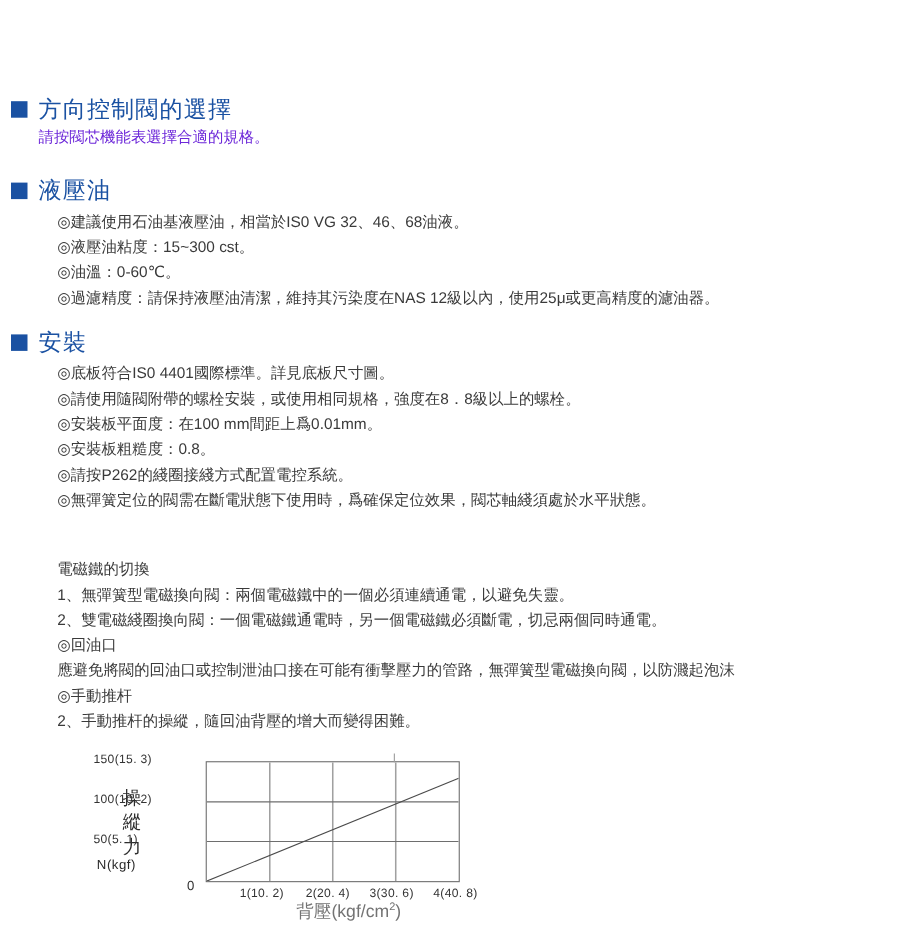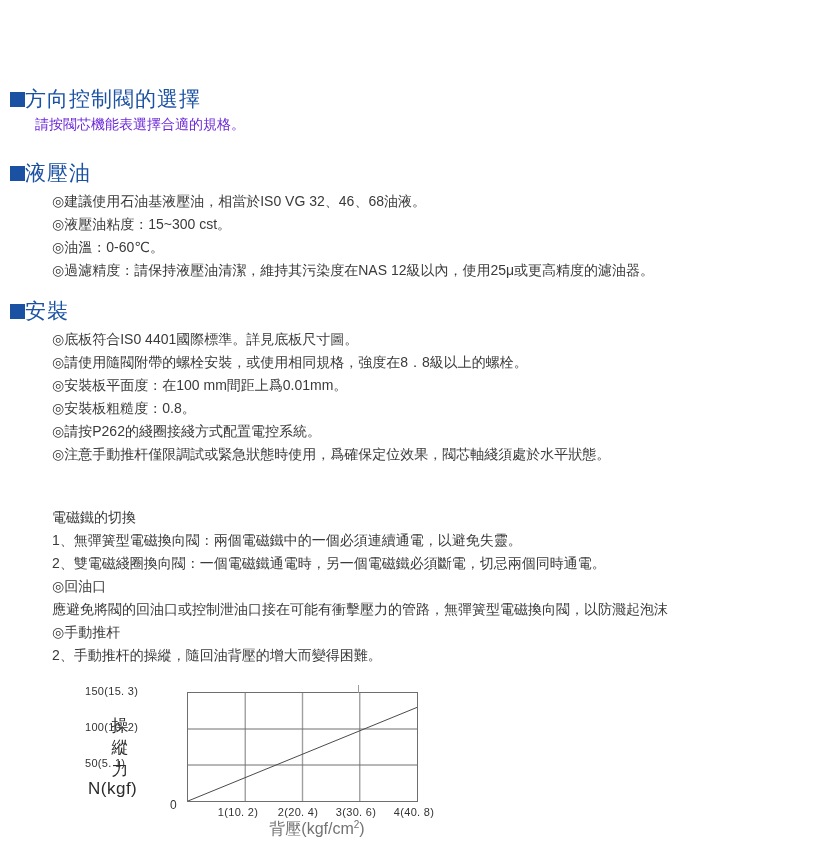--- a/index.html
+++ b/index.html
@@ -6,32 +6,32 @@
   html,body { background:#ffffff; }
   #page {
     position:relative; width:830px; height:852px; overflow:hidden;
     background:#ffffff; font-family:"Liberation Sans","DejaVu Sans",sans-serif;
     color:#3c3c3c;
   }
   .abs { position:absolute; }
   .intro { left:35px; top:11px; font-size:15px; line-height:25px; color:#3a3a3a; white-space:nowrap; }
   .sec-head { left:10px; display:flex; align-items:center; height:26px; }
   .sq { width:15px; height:15px; background:#1a51a2; flex:0 0 15px; }
-  .sec-title { font-size:21px; color:#1a51a2; letter-spacing:1px; white-space:nowrap; }
+  .sec-title { margin-left:10px; font-size:21px; color:#1a51a2; letter-spacing:1px; white-space:nowrap; }
   .sub { font-size:14px; color:#6d28d9; white-space:nowrap; }
   .items { font-size:14px; color:#3a3a3a; }
   .items .line { height:23px; line-height:23px; white-space:nowrap; }
   
   .plot { left:187px; top:692px; width:231px; height:110px; border:1px solid #6e6e6e; }
   .plot svg { display:block; }
   .ytick { width:84px; left:85px; text-align:left; font-size:11px; color:#333; letter-spacing:0.3px; white-space:nowrap; }
   .xtick { font-size:11px; color:#333; top:806px; transform:translateX(-50%); letter-spacing:0.3px; white-space:nowrap; }
   .origin-label { left:170px; top:798px; font-size:12px; color:#333; }
   .ylab-char { left:108px; width:24px; text-align:center; font-size:17px; color:#2b2b2b; }
-  .ylab-unit { left:88px; top:779px; font-size:17px; color:#2b2b2b; letter-spacing:0.5px; }
+  .ylab-unit { left:88px; top:779px; font-size:12px; color:#2b2b2b; letter-spacing:0.5px; }
   .xtitle { left:237px; top:819px; width:160px; text-align:center; font-size:16px; color:#737373; white-space:nowrap; }
   .xtitle sup { font-size:10px; }
   .overshoot { left:358px; top:685px; width:1px; height:8px; background:#9c9c9c; }
 </style>
 </head>
 <body>
 
 <div id="page">
 
 
@@ -55,21 +55,21 @@
   <div class="abs sec-head" style="top:298px">
     <span class="sq"></span>
     <span class="sec-title">安裝</span>
   </div>
   <div class="abs items" style="left:52px; top:328px">
     <div class="line">◎底板符合IS0 4401國際標準。詳見底板尺寸圖。</div>
     <div class="line">◎請使用隨閥附帶的螺栓安裝，或使用相同規格，強度在8．8級以上的螺栓。</div>
     <div class="line">◎安裝板平面度：在100 mm間距上爲0.01mm。</div>
     <div class="line">◎安裝板粗糙度：0.8。</div>
     <div class="line">◎請按P262的綫圈接綫方式配置電控系統。</div>
-    <div class="line">◎注意手動推杆僅限調試或緊急狀態時使用，爲確保定位效果，閥芯軸綫須處於水平狀態。</div>
+    <div class="line">◎無彈簧定位的閥需在斷電狀態下使用時，爲確保定位效果，閥芯軸綫須處於水平狀態。</div>
   </div>
 
   <div class="abs items" style="left:52px; top:506px">
     <div class="line">電磁鐵的切換</div>
     <div class="line">1、無彈簧型電磁換向閥：兩個電磁鐵中的一個必須連續通電，以避免失靈。</div>
     <div class="line">2、雙電磁綫圈換向閥：一個電磁鐵通電時，另一個電磁鐵必須斷電，切忌兩個同時通電。</div>
     <div class="line">◎回油口</div>
     <div class="line">應避免將閥的回油口或控制泄油口接在可能有衝擊壓力的管路，無彈簧型電磁換向閥，以防濺起泡沫</div>
     <div class="line">◎手動推杆</div>
     <div class="line">2、手動推杆的操縱，隨回油背壓的增大而變得困難。</div>

